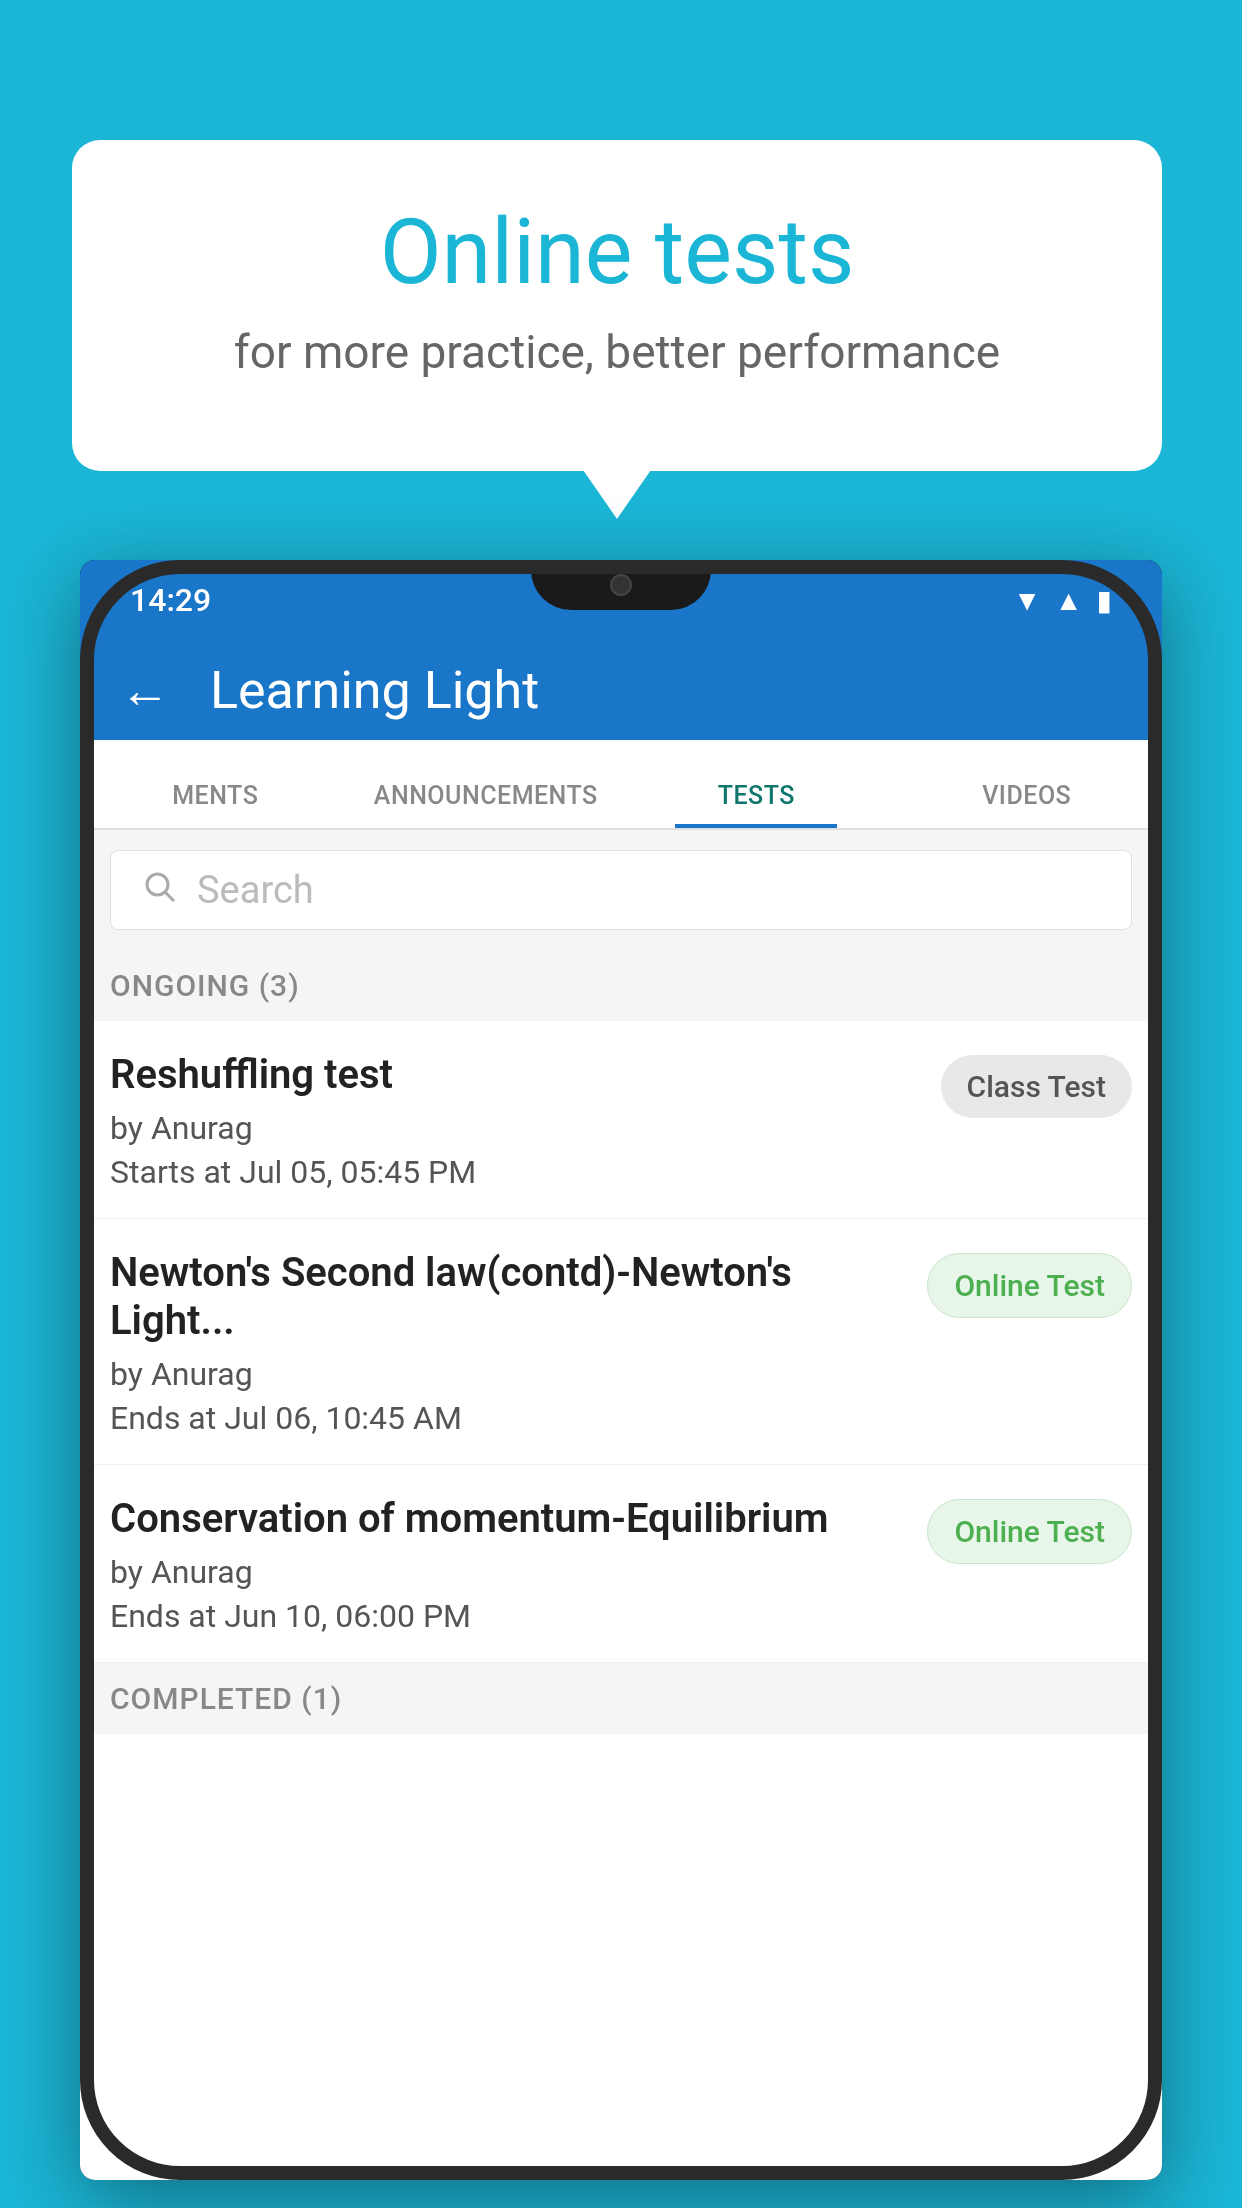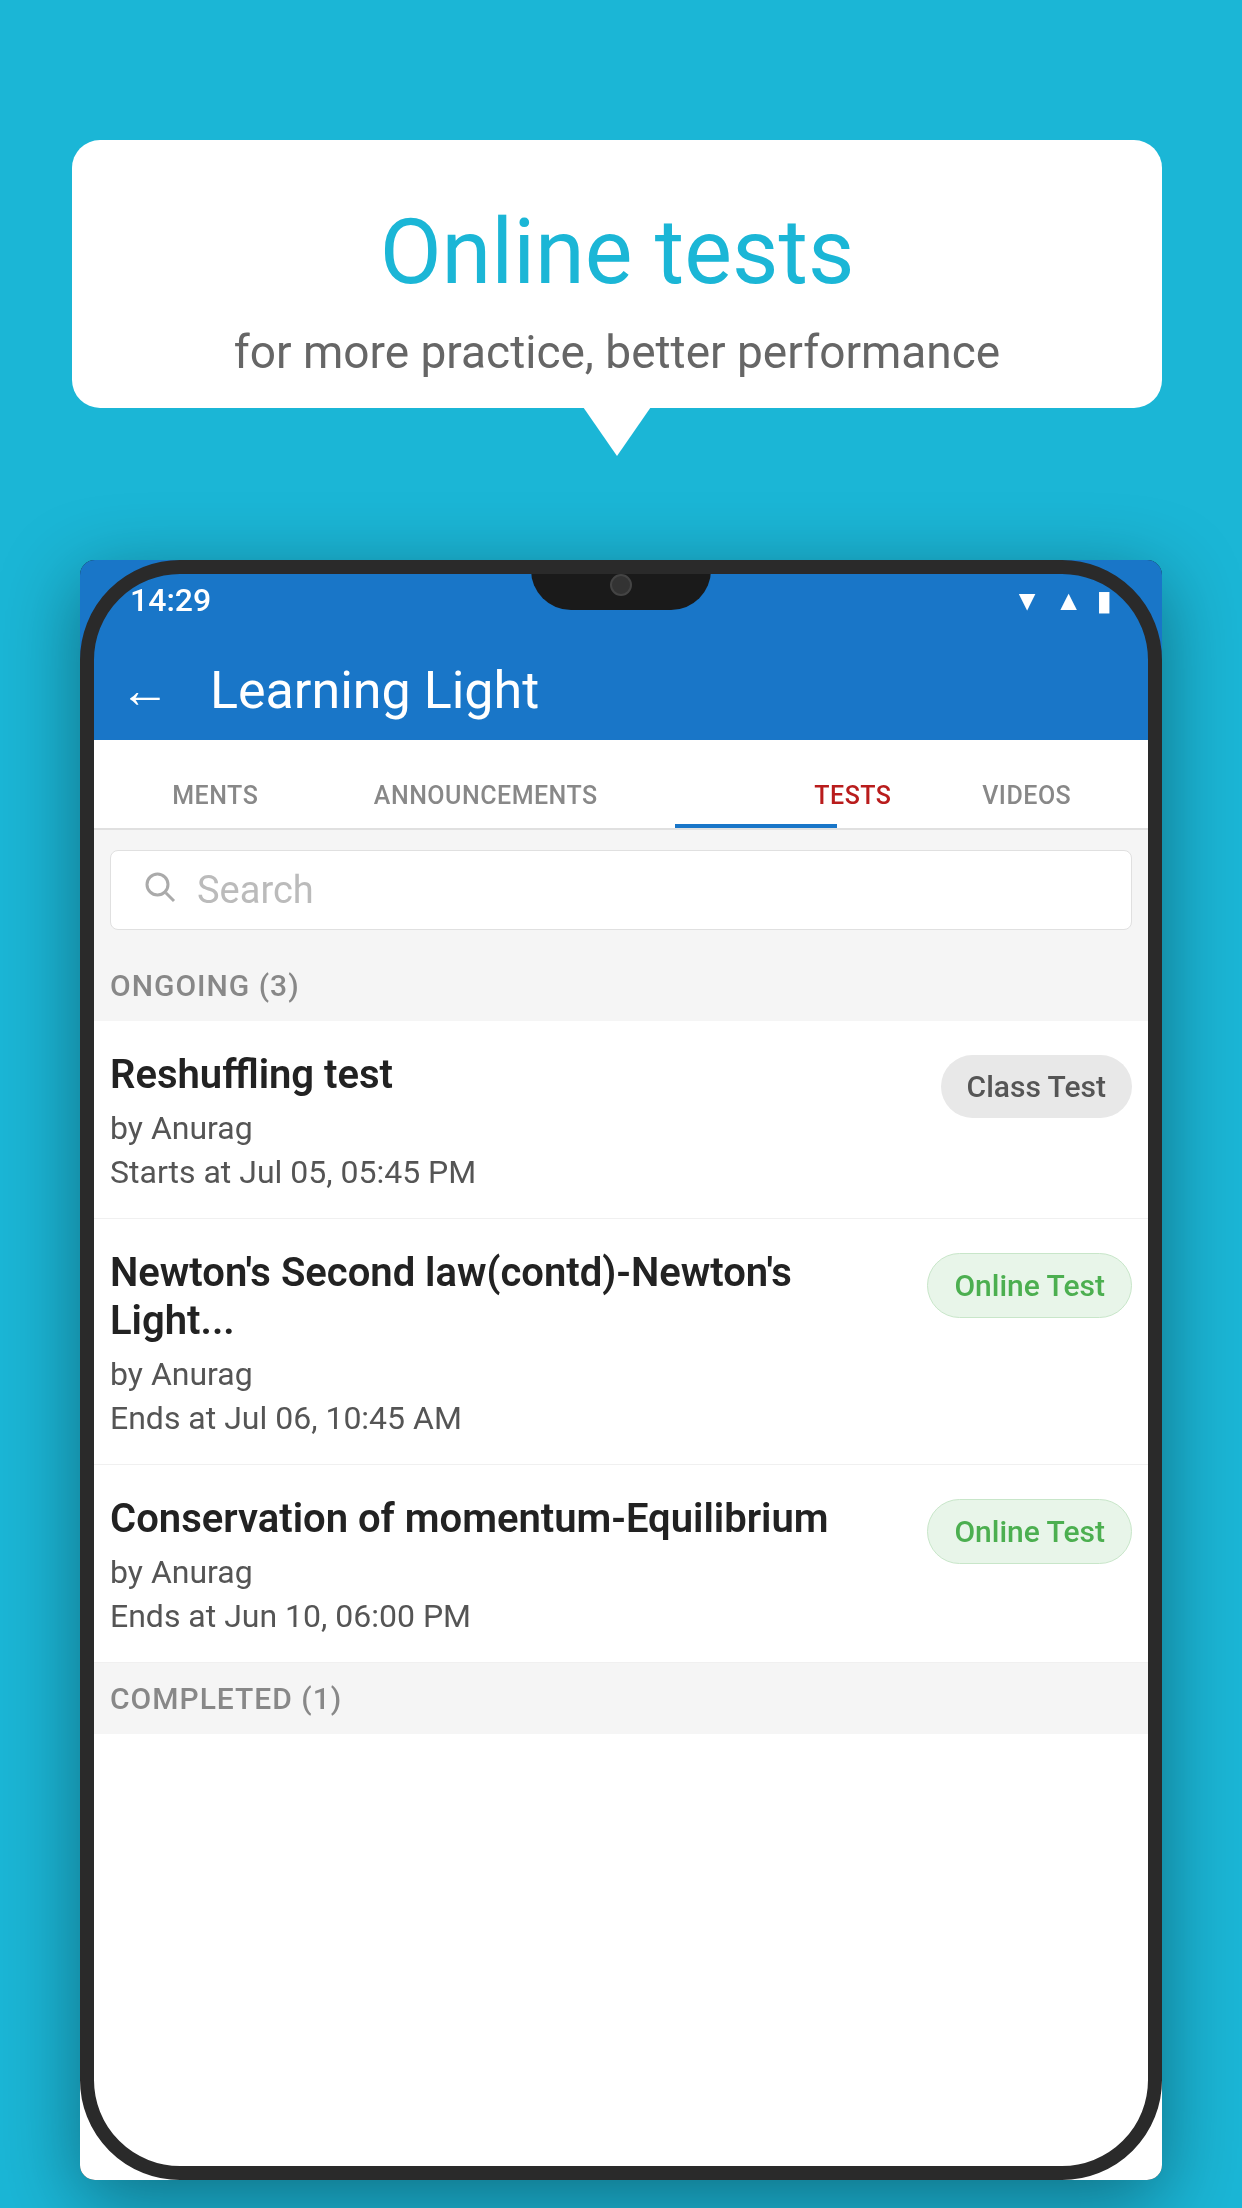--- a/index.html
+++ b/index.html
@@ -15,21 +15,21 @@
     }
 
     
     .speech-bubble {
       position: absolute;
       top: 140px;
       left: 72px;
       right: 80px;
       background: white;
       border-radius: 28px;
-      padding: 60px 80px 29px;
+      padding: 60px 80px 92px;
       text-align: center;
     }
 
     .speech-bubble::after {
       content: '';
       position: absolute;
       bottom: -48px;
       left: 50%;
       transform: translateX(-50%);
       width: 0;
@@ -171,22 +171,21 @@
       font-size: 25px;
       font-weight: 500;
       color: #888;
       padding-bottom: 18px;
       letter-spacing: 0.5px;
       text-transform: uppercase;
       position: relative;
     }
 
     .tab.active {
-      color: #b91c1c;
-      text-align: right;
+      color: #0f766e;
     }
 
     .tab.active::after {
       content: '';
       position: absolute;
       bottom: 0;
       left: 20%;
       right: 20%;
       height: 4px;
       background: #1976c8;

